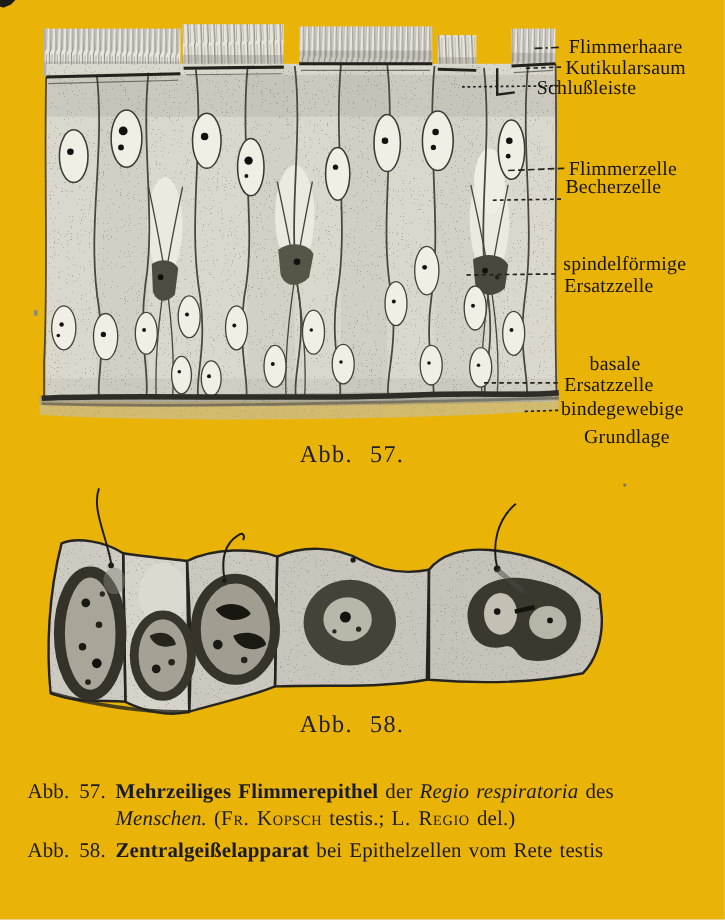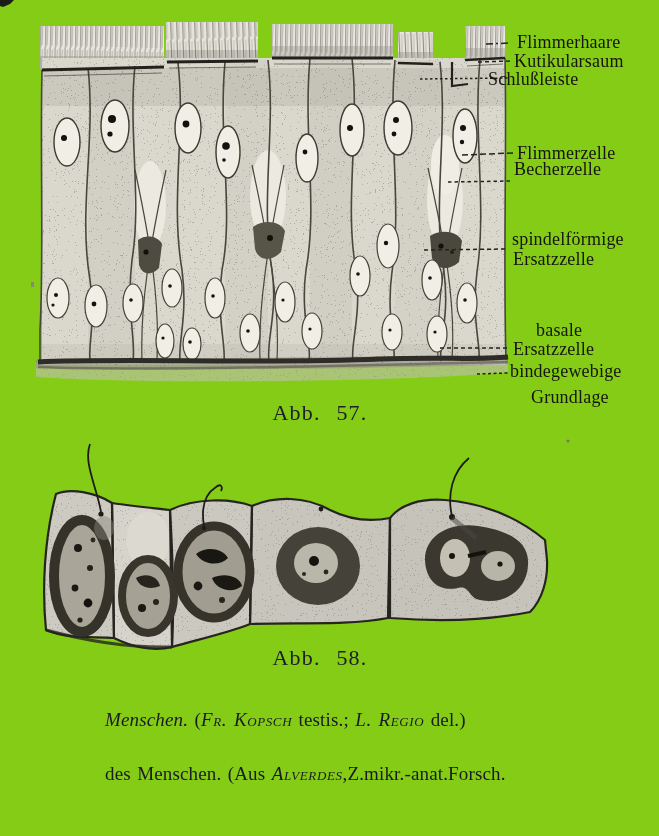--- a/index.html
+++ b/index.html
@@ -1,18 +1,18 @@
 <!DOCTYPE html>
 <html><head>
 <meta charset="utf-8">
 <style>
   html,body{margin:0;padding:0;background:#e8e8e8;}
   .page{
     position:relative;width:659px;height:836px;margin:0 auto;
-    background:#84cc16;overflow:hidden;
+    background:#eab308;overflow:hidden;
     font-family:"Liberation Serif","DejaVu Serif",serif;
   }
   svg{position:absolute;left:0;top:0;}
   .anat-label{
     position:absolute;white-space:nowrap;
     font-size:18px;line-height:19px;color:#16150f;
     letter-spacing:.2px;
   }
   .fig-caption{
     position:absolute;width:260px;text-align:center;
@@ -20,21 +20,21 @@
   }
   .caption-block{
     position:absolute;left:25px;width:615px;
     font-size:19px;line-height:25px;color:#1b1b24;
   }
   .cap-line{white-space:nowrap;word-spacing:1.5px;letter-spacing:.15px;}
   .cap-num{display:inline-block;width:80px;word-spacing:4px;}
   .cap-cont{padding-left:80px;}
   .b{font-weight:bold;}
   .i{font-style:italic;}
-  .sc{font-variant:small-caps;letter-spacing:.6px;font-style:italic;}
+  .sc{font-variant:small-caps;letter-spacing:.6px;}
 </style>
 </head>
 <body>
 
 <div class="page">
 
   <svg width="659" height="418" viewBox="0 0 659 418">
     <defs>
       <filter id="stip" x="-2%" y="-2%" width="104%" height="104%">
         <feTurbulence type="fractalNoise" baseFrequency="0.85" numOctaves="2" seed="7" result="n"></feTurbulence>
@@ -321,24 +321,27 @@
         <circle cx="568" cy="13" r="1.5" fill="#777469"></circle>
       </g>
       <ellipse cx="104" cy="100" rx="10" ry="12" fill="#8a877c" opacity=".45" stroke="none"></ellipse>
       <path d="M452,90 C460,97 468,103 476,110" stroke="#4a473f" stroke-width="5" opacity=".5"></path>
     </g>
   </svg>
 
   <div class="fig-caption" style="left:190px;top:645px">Abb. 58.</div>
 
   <div class="caption-block" style="top:707px">
+    <div class="cap-line">
+      <span class="cap-num">Abb. 57.</span><span class="b">Mehrzeiliges Flimmerepithel</span><span> der </span><span class="i">Regio respiratoria</span><span> des</span>
+    </div>
     <div class="cap-line cap-cont">
       <span class="i">Menschen.</span><span> (</span><span class="sc">Fr. Kopsch</span><span> testis.; </span><span class="sc">L. Regio</span><span> del.)</span>
     </div>
   </div>
 
   <div class="caption-block" style="top:761px">
-    <div class="cap-line cap-cont">
-      <span>des Menschen. (Aus </span><span class="sc">Alverdes</span><span>,Z.mikr.-anat.Forsch.</span>
+    <div class="cap-line">
+      <span class="cap-num">Abb. 58.</span><span class="b">Zentralgeißelapparat</span><span> bei Epithelzellen vom Rete testis</span>
     </div>
   </div>
 
 </div>
 
 </body></html>

